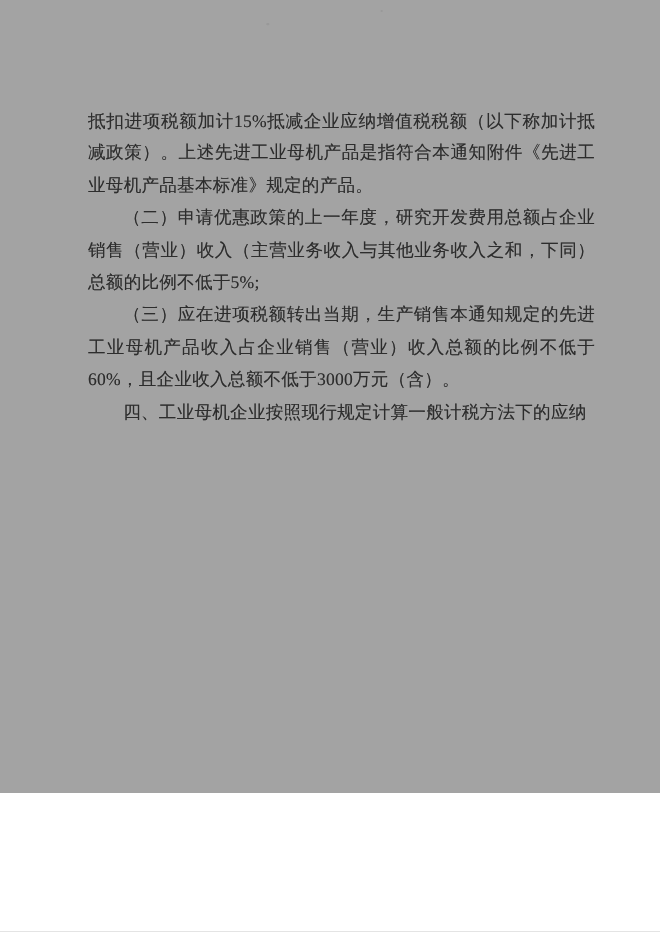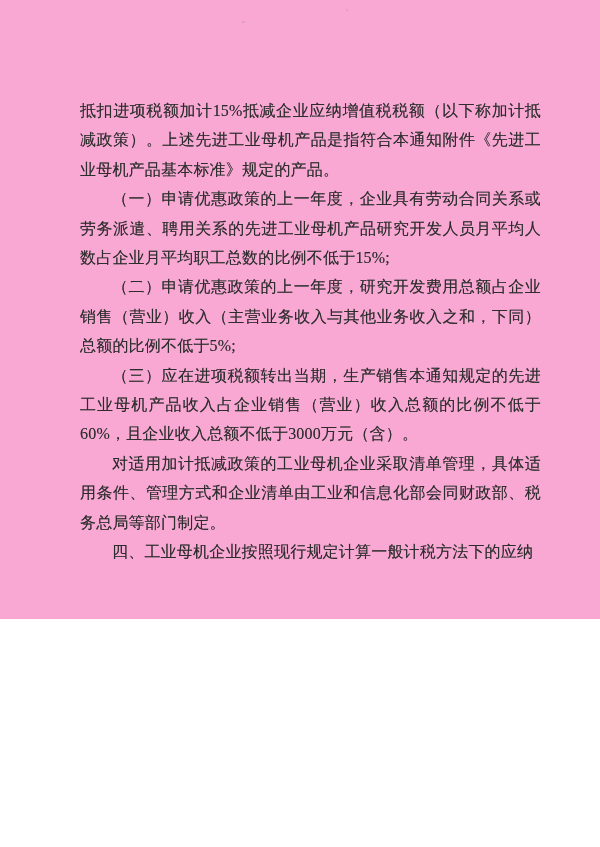--- a/index.html
+++ b/index.html
@@ -3,22 +3,22 @@
 <meta charset="utf-8">
 <style>
   html, body {
     margin: 0;
     padding: 0;
     background: #ffffff;
   }
   .page {
     position: relative;
     width: 600px;
-    height: 619px;
-    background: #f9a8d4;
+    height: 721px;
+    background: #a3a3a3;
     overflow: hidden;
     font-family: "Liberation Serif", "DejaVu Serif", serif;
   }
   .doc-body {
     position: absolute;
     left: 80px;
     top: 96px;
     width: 461px;
     font-size: 16px;
     line-height: 29.4px;
@@ -57,22 +57,20 @@
 <body>
 
 <div class="page">
 
   <span class="speck speck-1"></span>
   <span class="speck speck-2"></span>
   <span class="speck speck-3"></span>
 
   <div class="doc-body">
     <p class="flush">抵扣进项税额加计15%抵减企业应纳增值税税额（以下称加计抵减政策）。上述先进工业母机产品是指符合本通知附件《先进工业母机产品基本标准》规定的产品。</p>
-    <p>（一）申请优惠政策的上一年度，企业具有劳动合同关系或劳务派遣、聘用关系的先进工业母机产品研究开发人员月平均人数占企业月平均职工总数的比例不低于15%;</p>
     <p>（二）申请优惠政策的上一年度，研究开发费用总额占企业销售（营业）收入（主营业务收入与其他业务收入之和，下同）总额的比例不低于5%;</p>
     <p>（三）应在进项税额转出当期，生产销售本通知规定的先进工业母机产品收入占企业销售（营业）收入总额的比例不低于60%，且企业收入总额不低于3000万元（含）。</p>
-    <p>对适用加计抵减政策的工业母机企业采取清单管理，具体适用条件、管理方式和企业清单由工业和信息化部会同财政部、税务总局等部门制定。</p>
     <p>四、工业母机企业按照现行规定计算一般计税方法下的应纳</p>
   </div>
 
   <div class="page-footer">— 2 —</div>
 
 </div>
 
 </body></html>

